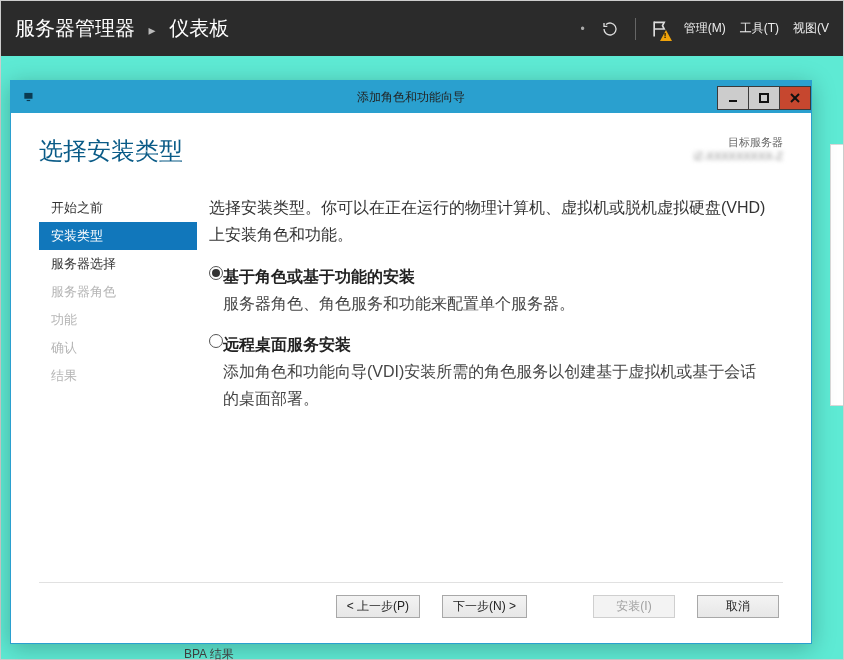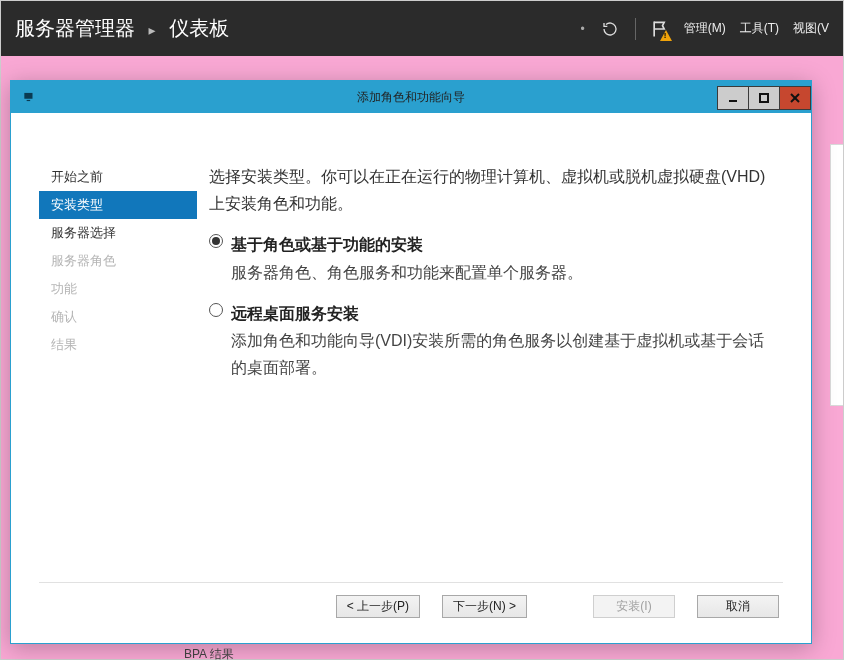--- a/index.html
+++ b/index.html
@@ -8,21 +8,21 @@
     font-family: "Microsoft YaHei", "Segoe UI", sans-serif;
     font-size: 12px;
     background: #fff;
     color: #333;
     overflow: hidden;
   }
   .stage {
     position: relative;
     width: 844px;
     height: 660px;
-    background: #f9a8d4;
+    background: #5eead4;
     border: 1px solid #ccc;
     box-sizing: border-box;
   }
   
   .appbar {
     position: absolute;
     left: 0; top: 0; right: 0;
     height: 55px;
     background: #2b2b2b;
     color: #fff;
@@ -201,21 +201,20 @@
     flex: 1;
     padding: 0 12px;
     font-size: 16px;
     color: #333;
     line-height: 1.7;
   }
   .content .intro { margin-bottom: 14px; }
   .opt {
     display: flex;
     align-items: flex-start;
-    gap: 8px;
     margin-bottom: 14px;
   }
   .radio {
     width: 12px; height: 12px;
     border: 1px solid #555;
     border-radius: 50%;
     margin-top: 3px;
     flex: none;
     position: relative;
     background: #fff;
@@ -316,20 +315,27 @@
         <div class="winbtn close">
             <svg width="10" height="10">
               <line x1="1" y1="1" x2="9" y2="9" stroke="#111" stroke-width="2"></line>
               <line x1="9" y1="1" x2="1" y2="9" stroke="#111" stroke-width="2"></line>
             </svg>
           </div>
       </div>
     </div>
 
     <div class="modal-body">
+      <div class="header-row">
+        <h1 class="page-heading">选择安装类型</h1>
+        <div class="target">
+          <div>目标服务器</div>
+          <div class="srv">iZ-XXXXXXXXX-Z</div>
+        </div>
+      </div>
 
       <div class="middle">
         <div class="nav" id="nav">
             <div class="nav-item">开始之前</div>
             <div class="nav-item active">安装类型</div>
             <div class="nav-item">服务器选择</div>
             <div class="nav-item disabled">服务器角色</div>
             <div class="nav-item disabled">功能</div>
             <div class="nav-item disabled">确认</div>
             <div class="nav-item disabled">结果</div>

